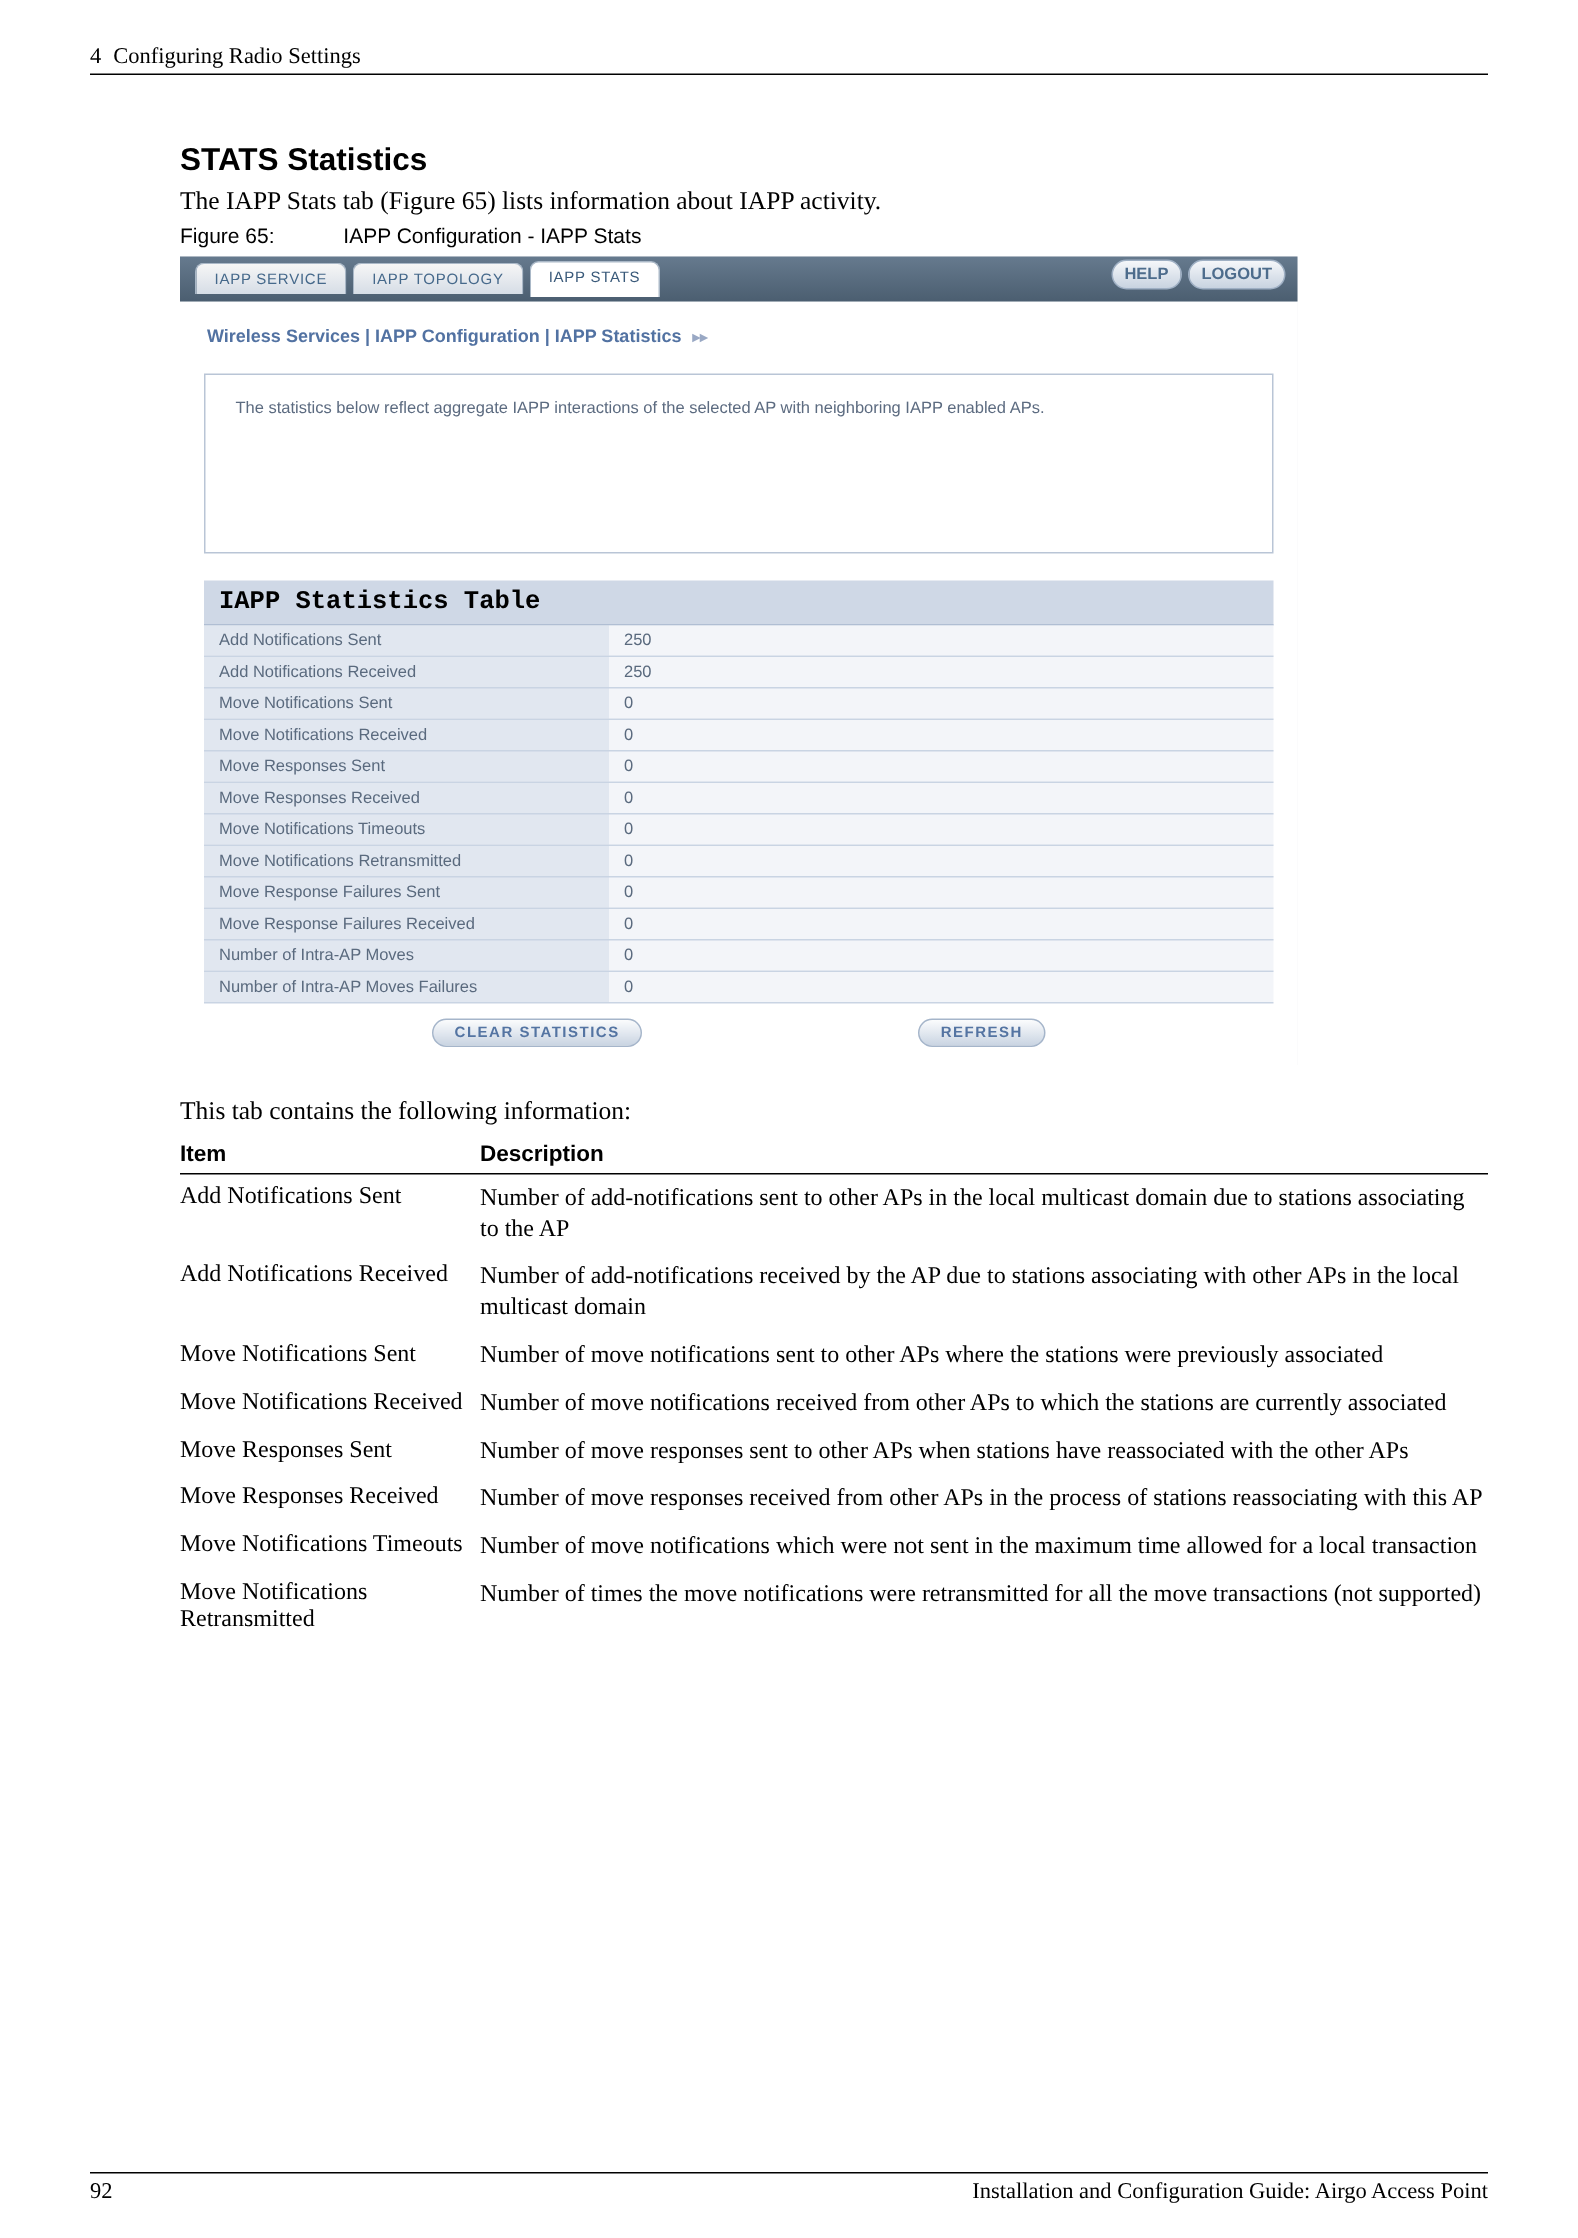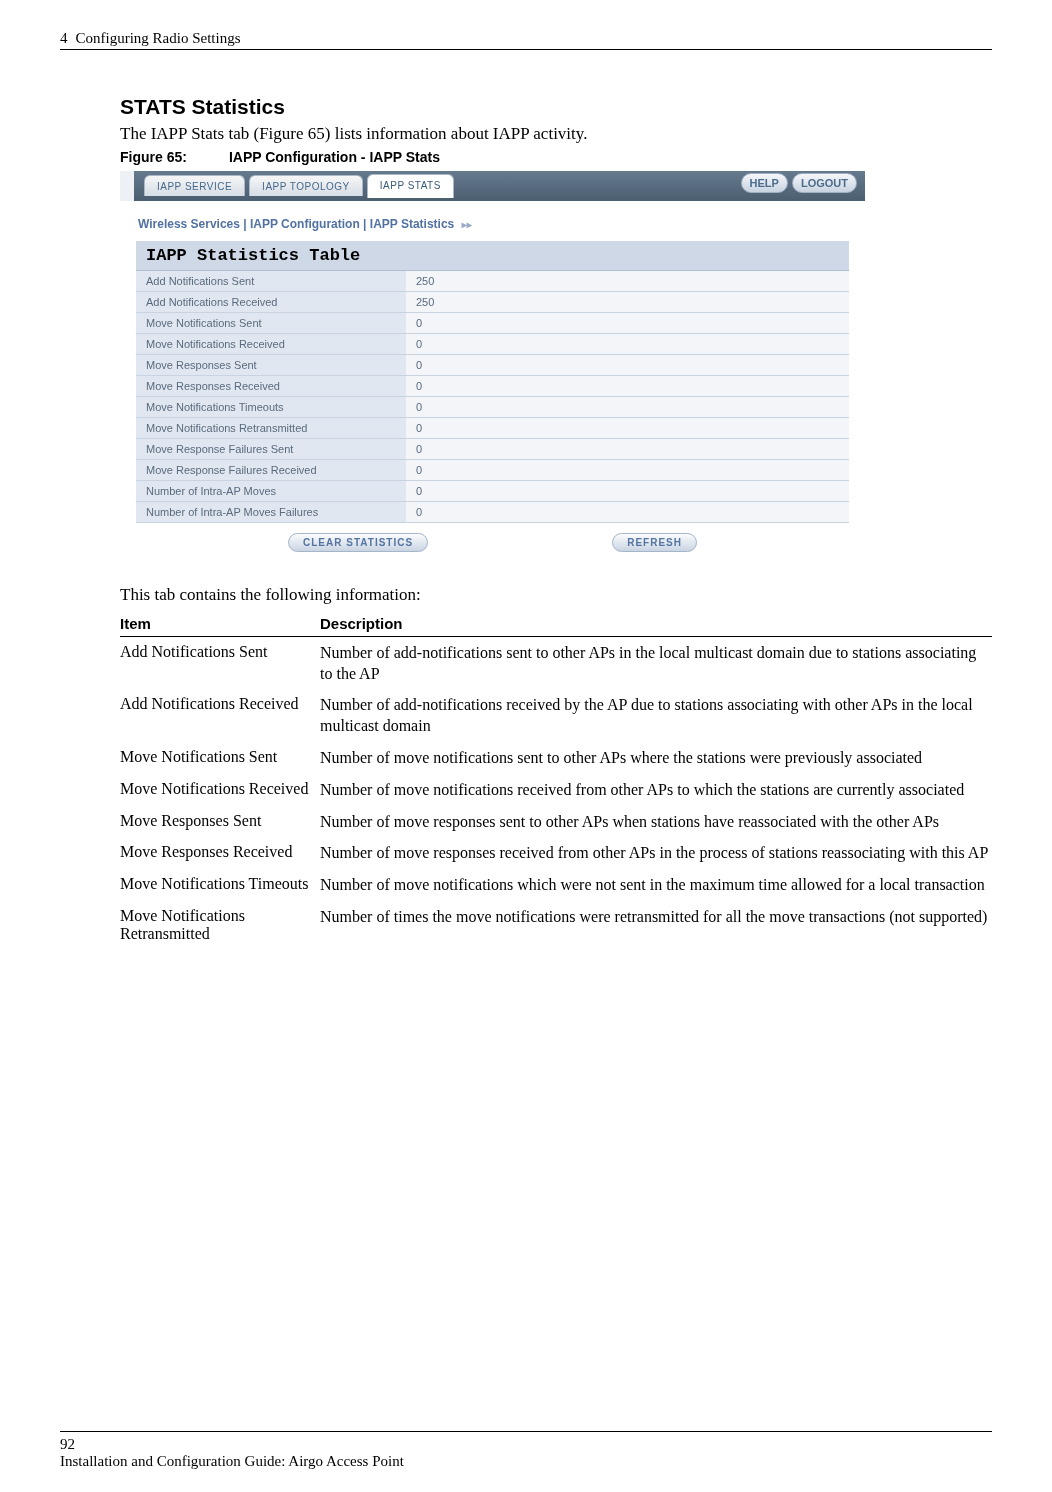--- a/index.html
+++ b/index.html
@@ -4,24 +4,24 @@
 <style>
 * { margin: 0; padding: 0; box-sizing: border-box; }
 body { font-family: Georgia, 'Times New Roman', serif; background: #fff; color: #000; width: 1052px; height: 1492px; position: relative; }
 .page { padding: 0 60px; }
 .header-line { border-bottom: 1px solid #000; margin-top: 30px; margin-bottom: 45px; padding-bottom: 2px; display: flex; }
 .chapter-num { font-size: 15px; }
 .chapter-title { font-size: 15px; margin-left: 8px; }
 .content { margin-left: 60px; margin-right: 0; }
 h2.section-title { font-family: Arial, Helvetica, sans-serif; font-weight: bold; font-size: 21px; margin-bottom: 4px; }
 .body-text { font-family: Georgia, 'Times New Roman', serif; font-size: 17px; line-height: 1.35; margin-bottom: 3px; }
-.figure-caption { font-family: Arial, Helvetica, sans-serif; font-size: 14px; font-weight: bold; margin-bottom: 6px; }
+.figure-caption { font-family: Arial, Helvetica, sans-serif; font-size: 14px; font-weight: normal; margin-bottom: 6px; }
 .figure-caption .fignum { display: inline-block; width: 105px; }
 .screenshot { width: 745px; background: #edf0f4; border: none; position: relative; padding: 0; margin-bottom: 20px; }
-.tabs-row { display: flex; align-items: center; height: 30px; background: linear-gradient(#667a8e,#4b5e70); padding-left: 10px; position: relative; margin-left: 14px; }
+.tabs-row { display: flex; align-items: center; height: 30px; background: linear-gradient(#667a8e,#4b5e70); padding-left: 10px; position: relative; }
 .tab { font-family: Verdana, Arial, sans-serif; font-size: 10px; color: #46698b; background: linear-gradient(#f6f6f6,#d6dde6); border-radius: 6px 6px 0 0; padding: 5px 12px 4px; margin-right: 4px; border: 1px solid #aab8c7; border-bottom: none; letter-spacing: 0.5px; }
 .tab.active { background: #fff; color: #3a5a7a; font-weight: normal; height: 24px; }
 .top-btns { position: absolute; right: 8px; top: 2px; display: flex; gap: 4px; }
 .top-btn { font-family: Arial; font-size: 11px; font-weight: bold; color: #4d6c8c; background: linear-gradient(#f5f7fa,#c8d3e0); border: 1px solid #9fb0c4; border-radius: 10px; padding: 3px 8px; }
 .ss-body { background: #fff; padding: 10px 0 12px 0; }
 .breadcrumb { font-family: Verdana, Arial, sans-serif; font-size: 12px; font-weight: bold; color: #5272a2; padding: 6px 18px 10px; }
 .breadcrumb .arrow { color: #99a8c4; font-size: 10px; margin-left: 4px; }
 .info-box { margin: 8px 16px 18px; border: 1px solid #b9c5d6; height: 120px; padding: 14px 20px; }
 .info-box-text { font-family: Verdana, Arial, sans-serif; font-size: 11px; color: #5c6b80; line-height: 1.5; }
 .stats-table { margin: 0 16px; }
@@ -32,21 +32,21 @@
 table.stats td:last-child { background: #f3f5f9; }
 .btn-row { text-align: center; padding: 10px 0 0; display: flex; justify-content: space-around; padding-left: 60px; padding-right: 60px; }
 .oval-btn { font-family: Arial; font-size: 10px; font-weight: bold; color: #5474a2; background: linear-gradient(#fbfcfd,#c9d4e2); border: 1px solid #a5b5ca; border-radius: 11px; padding: 3px 14px; letter-spacing: 1px; }
 .info-table { margin-top: 8px; width: 100%; }
 .info-table-head { border-bottom: 1.5px solid #000; padding-bottom: 4px; margin-bottom: 6px; display: flex; }
 .info-table-head .col1 { font-family: Arial, Helvetica, sans-serif; font-weight: bold; font-size: 15px; width: 200px; }
 .info-table-head .col2 { font-family: Arial, Helvetica, sans-serif; font-weight: bold; font-size: 15px; }
 .info-row { display: flex; margin-bottom: 11px; }
 .info-row .col1 { width: 200px; flex-shrink: 0; font-family: Georgia, serif; font-size: 16px; padding-right: 10px; }
 .info-row .col2 { font-family: Georgia, serif; font-size: 16px; line-height: 1.3; flex: 1; }
-.footer { position: absolute; bottom: 22px; left: 60px; right: 60px; border-top: 1px solid #000; padding-top: 4px; display: flex; justify-content: space-between; font-size: 15px; flex-direction: column; }
+.footer { position: absolute; bottom: 22px; left: 60px; right: 60px; border-top: 1px solid #000; padding-top: 4px; display: flex; justify-content: space-between; font-size: 15px; }
 </style>
 </head>
 <body>
 
 <div class="page">
   <div class="header-line">
     <span class="chapter-num">4</span>
     <span class="chapter-title">Configuring Radio Settings</span>
   </div>
 
@@ -65,20 +65,23 @@
         <div class="tab active">IAPP STATS</div>
         <div class="top-btns">
           <div class="top-btn">HELP</div>
           <div class="top-btn">LOGOUT</div>
         </div>
       </div>
       <div class="ss-body">
         <div class="breadcrumb">
           <span>Wireless Services | IAPP Configuration | IAPP Statistics</span>
           <span class="arrow">▸▸</span>
+        </div>
+        <div class="info-box">
+          <div class="info-box-text">The statistics below reflect aggregate IAPP interactions of the selected AP with neighboring IAPP enabled APs.</div>
         </div>
         <div class="stats-table">
           <div class="stats-header">IAPP Statistics Table</div>
           <table class="stats">
             <tbody>
                 <tr>
                   <td>Add Notifications Sent</td>
                   <td>250</td>
                 </tr>
             <tr>

